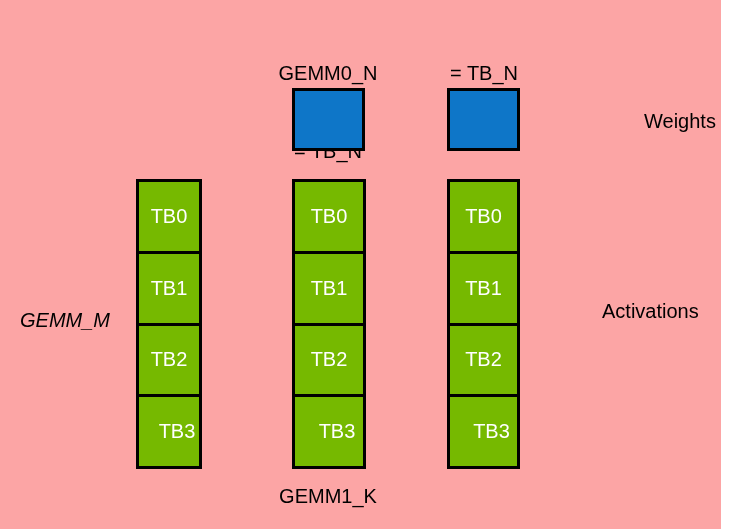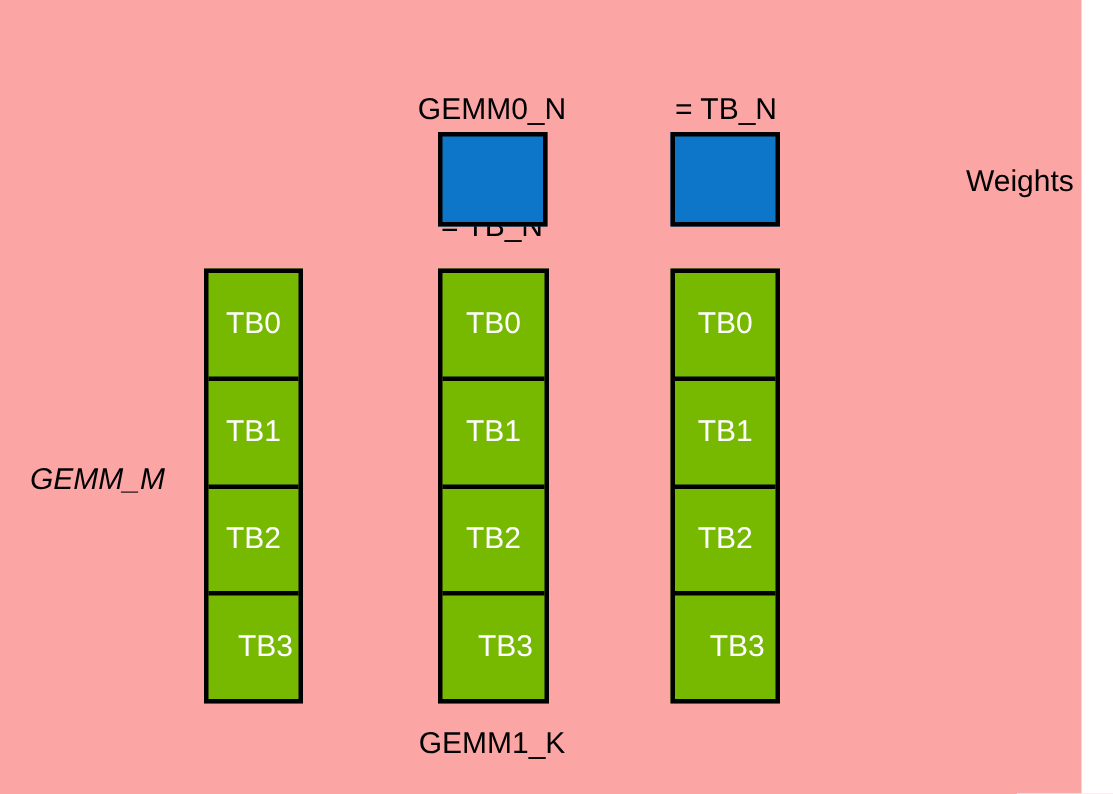--- a/index.html
+++ b/index.html
@@ -76,20 +76,21 @@
     <div>= TB_N</div>
   </div>
   <div class="label header-label" style="left:409px;">
     <div>= TB_N</div>
   </div>
 
   <div class="weights-tile" style="left:292px; width:73px;"></div>
   <div class="weights-tile" style="left:447px; width:73px;"></div>
 
   <div class="label" style="left:604px; top:108px;margin-left:40px;">Weights</div>
+  <div class="label" style="left:602px; top:298px;">Activations</div>
 
   <div class="label" style="left:20px; top:307px;font-style:italic;">GEMM_M</div>
 
   <div class="tb-column" style="left:136px; width:66px;">
     <div class="tb-cell">TB0</div>
     <div class="tb-cell">TB1</div>
     <div class="tb-cell">TB2</div>
     <div class="tb-cell">TB3</div>
   </div>
 

